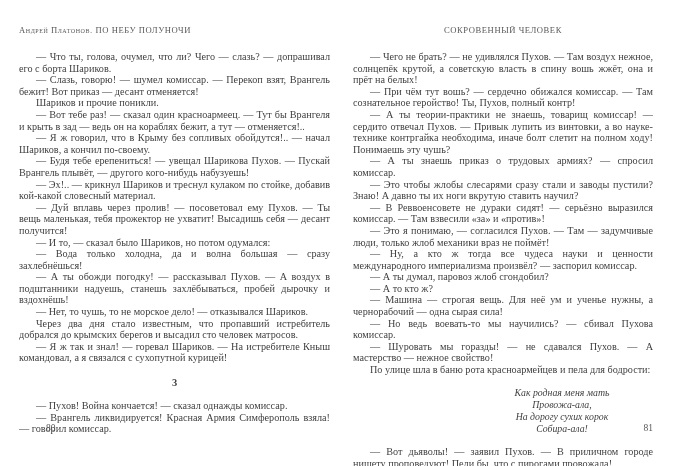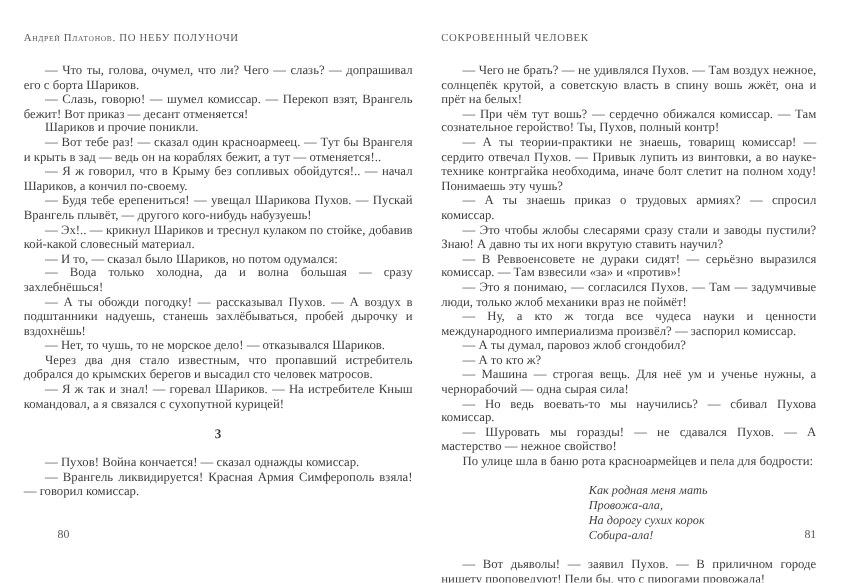--- a/index.html
+++ b/index.html
@@ -21,36 +21,36 @@
   .page{
     position:relative;width:340px;height:466px;padding-top:25px;
   }
   .page.left{padding-left:19px;padding-right:10px;}
   .page.right{padding-left:13px;padding-right:27px;}
   .running-head{
     font-variant:small-caps;
     font-size:8.6px;letter-spacing:0.55px;color:var(--muted);
     margin-bottom:16px;white-space:nowrap;
   }
-  .running-head.right{text-align:left;}
+  .running-head.right{text-align:center;}
   .para{
     font-size:10.2px;line-height:11.6px;
     text-align:justify;text-indent:17px;
     color:var(--text);
   }
   .section-number{
     text-align:center;font-weight:bold;font-size:10.5px;
     margin:13px 0 12px 0;color:var(--text);
   }
   .verse{
     margin:11px 0 11px 118px;
   }
   .verse-line{
     font-size:9.8px;line-height:12.2px;font-style:italic;
-    color:var(--text);text-align:left;
+    color:var(--text);text-align:center;
   }
   .folio{
     position:absolute;bottom:33px;font-size:9.5px;color:var(--muted);
   }
   .folio.left{left:30px;margin-left:16px;}
   .folio.right{right:27px;}
 </style>
 </head>
 <body>
 
@@ -61,20 +61,21 @@
 
     <div class="body-text">
 
     <p class="para">— Что ты, голова, очумел, что ли? Чего — слазь? — допрашивал его с борта Шариков.</p>
         <p class="para">— Слазь, говорю! — шумел комиссар. — Перекоп взят, Врангель бежит! Вот приказ — десант отменяется!</p>
         <p class="para">Шариков и прочие поникли.</p>
         <p class="para">— Вот тебе раз! — сказал один красноармеец. — Тут бы Врангеля и крыть в зад — ведь он на кораблях бежит, а тут — отменяется!..</p>
         <p class="para">— Я ж говорил, что в Крыму без сопливых обойдутся!.. — начал Шариков, а кончил по-своему.</p>
         <p class="para">— Будя тебе ерепениться! — увещал Шарикова Пухов. — Пускай Врангель плывёт, — другого кого-нибудь набузуешь!</p>
         <p class="para">— Эх!.. — крикнул Шариков и треснул кулаком по стойке, добавив кой-какой словесный материал.</p>
+        <p class="para">— Дуй вплавь через пролив! — посоветовал ему Пухов. — Ты вещь маленькая, тебя прожектор не ухватит! Высадишь себя — десант получится!</p>
         <p class="para">— И то, — сказал было Шариков, но потом одумался:</p>
         <p class="para">— Вода только холодна, да и волна большая — сразу захлебнёшься!</p>
         <p class="para">— А ты обожди погодку! — рассказывал Пухов. — А воздух в подштанники надуешь, станешь захлёбываться, пробей дырочку и вздохнёшь!</p>
         <p class="para">— Нет, то чушь, то не морское дело! — отказывался Шариков.</p>
         <p class="para">Через два дня стало известным, что пропавший истребитель добрался до крымских берегов и высадил сто человек матросов.</p>
         <p class="para">— Я ж так и знал! — горевал Шариков. — На истребителе Кныш командовал, а я связался с сухопутной курицей!</p>
       </div>
 
     <div class="section-number">3</div>
 

